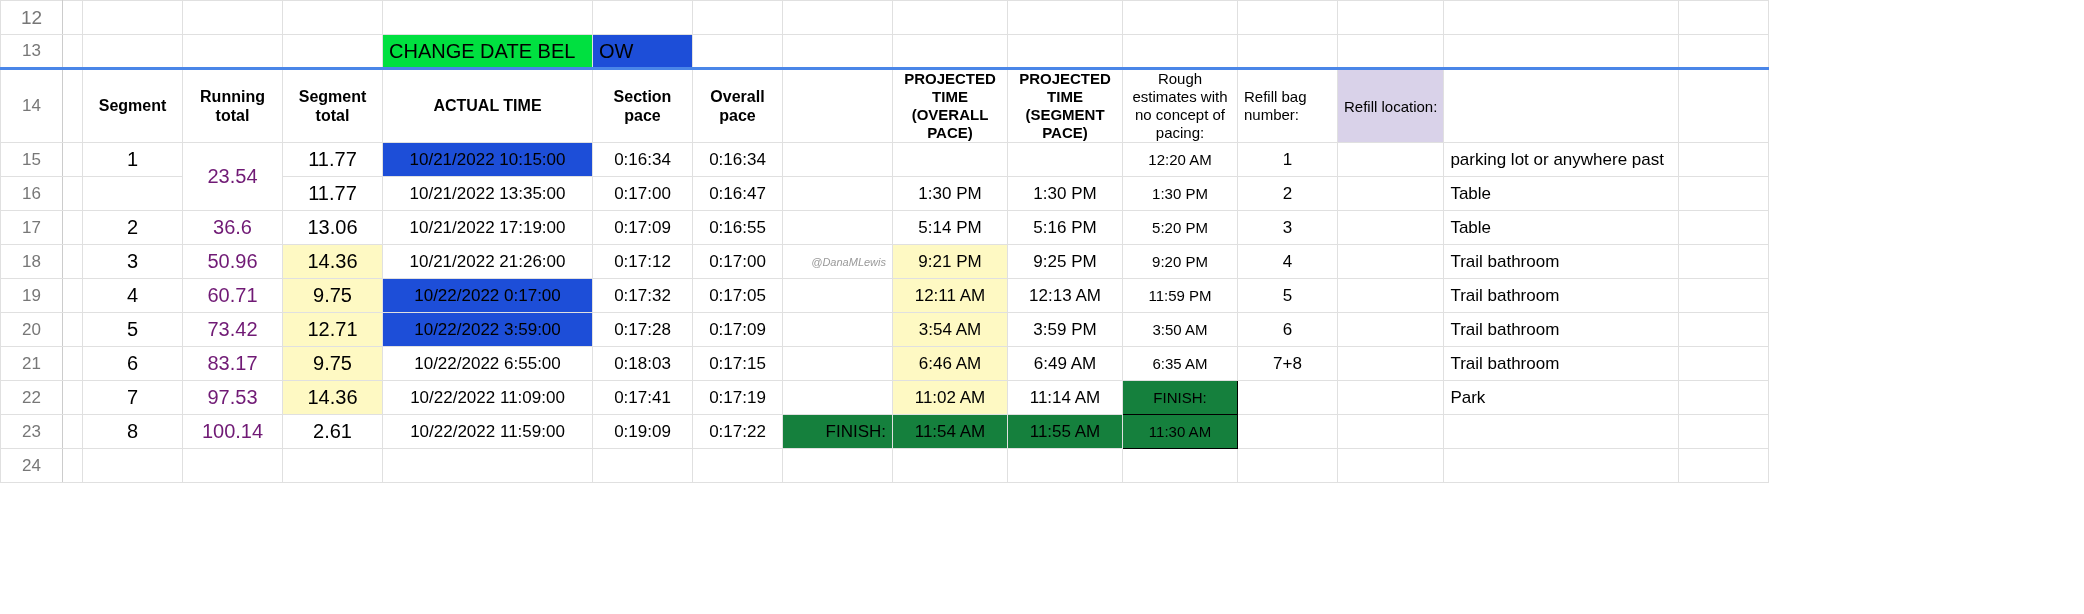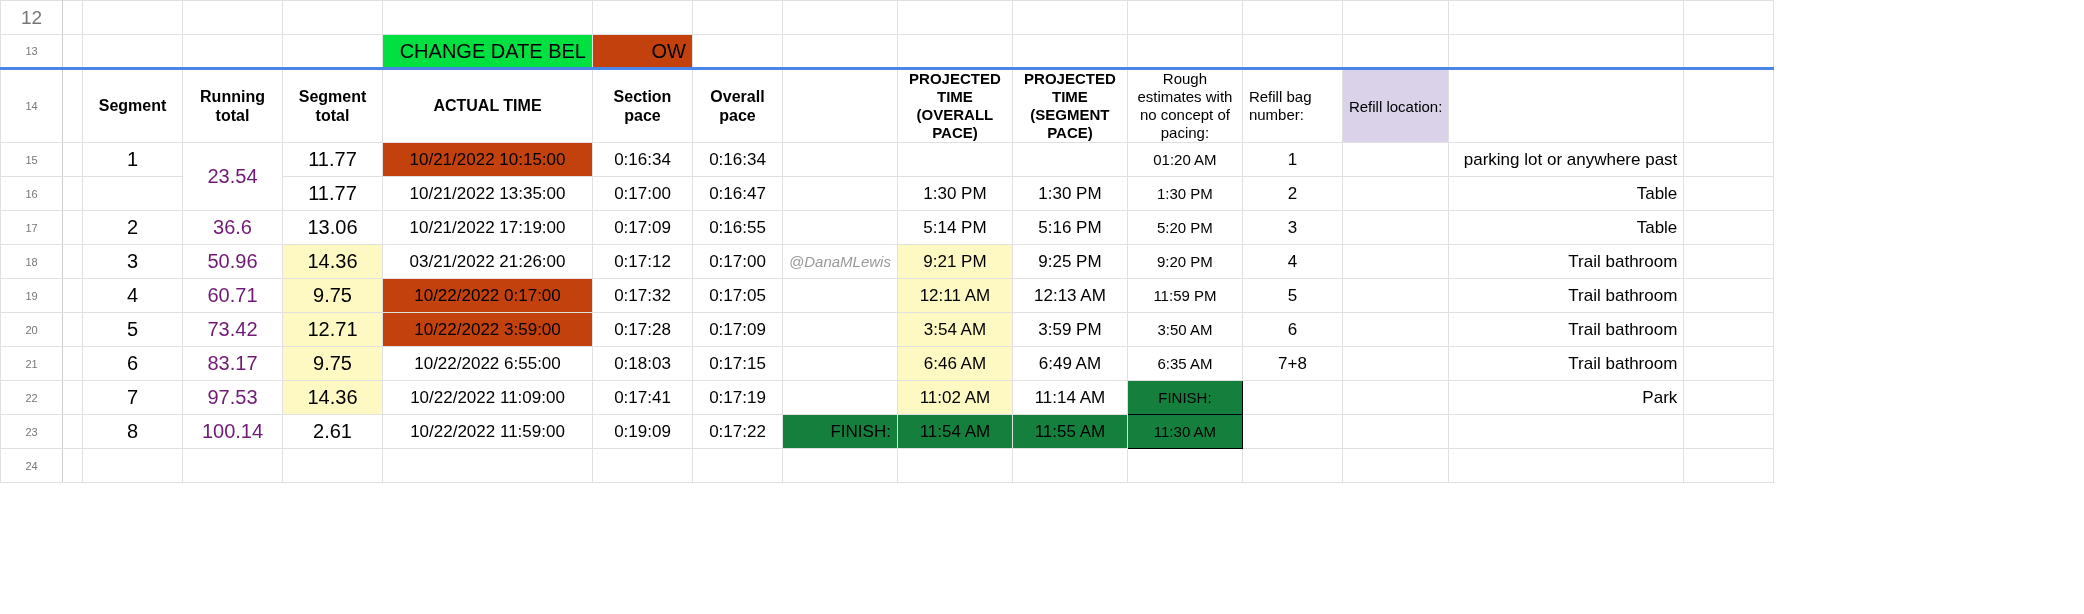--- a/index.html
+++ b/index.html
@@ -21,41 +21,41 @@
     height: 34px;
     vertical-align: middle;
     white-space: nowrap;
     overflow: hidden;
   }
   .rowhead {
     width: 62px;
     background: #fff;
     color: #777;
     text-align: center;
-    font-size: 11px;
+    font-size: 17px;
     border-right: 1px solid #ccc;
   }
   .hdr {
     font-weight: bold;
     text-align: center;
     white-space: normal;
     line-height: 1.2;
     font-size: 16px;
   }
   .hdr-row td { height: 64px; vertical-align: middle; }
   .center { text-align: center; }
   .right { text-align: right; }
-  .left { text-align: right; }
+  .left { text-align: left; }
   .grey { color: #701a75; }
   .faint { background: #fef9c3; }
-  .yellow { background: #c2410c; }
+  .yellow { background: #1d4ed8; }
   .green { background: #00e040; }
   .pale-green { background: #15803d; }
   .lilac { background: #d9d2e9; }
-  .watermark { color: #999; font-style: italic; font-size: 15px; }
+  .watermark { color: #999; font-style: italic; font-size: 11px; }
   .small { font-size: 15px; }
   .tall { font-size: 20px; }
   .bordered-box { border: 1px solid #000 !important; }
   .blue-strip { border-bottom: 3px solid #4a86e8; }
   .col-A { width: 20px; }
   .col-B { width: 100px; }
   .col-C { width: 100px; }
   .col-D { width: 100px; }
   .col-E { width: 210px; }
   .col-F { width: 100px; }
@@ -157,21 +157,21 @@
         <td></td>
         <td class="center tall">1</td>
         <td class="center grey tall" rowspan="2">23.54</td>
         <td class="center tall">11.77</td>
         <td class="center yellow">10/21/2022 10:15:00</td>
         <td class="center">0:16:34</td>
         <td class="center">0:16:34</td>
         <td class="right"></td>
         <td class="center"></td>
         <td class="center"></td>
-        <td class="center small">01:20 AM</td>
+        <td class="center small">12:20 AM</td>
         <td class="center">1</td>
         <td></td>
         <td class="left">parking lot or anywhere past</td>
         <td></td>
       </tr>
       <tr>
         <td class="rowhead">16</td>
         <td></td>
         <td class="center tall"></td>
         <td class="center tall">11.77</td>
@@ -204,21 +204,21 @@
         <td></td>
         <td class="left">Table</td>
         <td></td>
       </tr>
       <tr>
         <td class="rowhead">18</td>
         <td></td>
         <td class="center tall">3</td>
         <td class="center grey tall">50.96</td>
         <td class="center tall faint">14.36</td>
-        <td class="center">03/21/2022 21:26:00</td>
+        <td class="center">10/21/2022 21:26:00</td>
         <td class="center">0:17:12</td>
         <td class="center">0:17:00</td>
         <td class="right watermark">@DanaMLewis</td>
         <td class="center faint">9:21 PM</td>
         <td class="center">9:25 PM</td>
         <td class="center small">9:20 PM</td>
         <td class="center">4</td>
         <td></td>
         <td class="left">Trail bathroom</td>
         <td></td>

